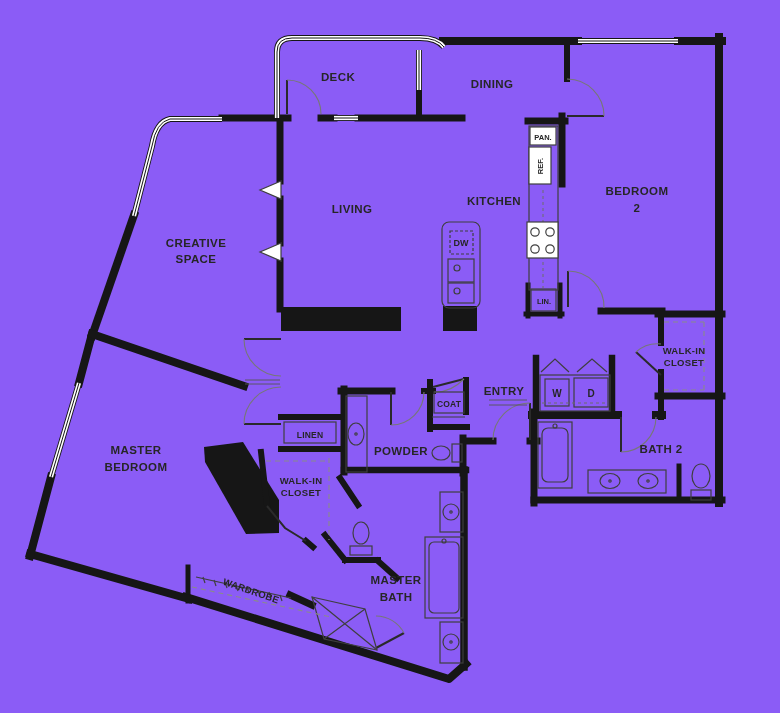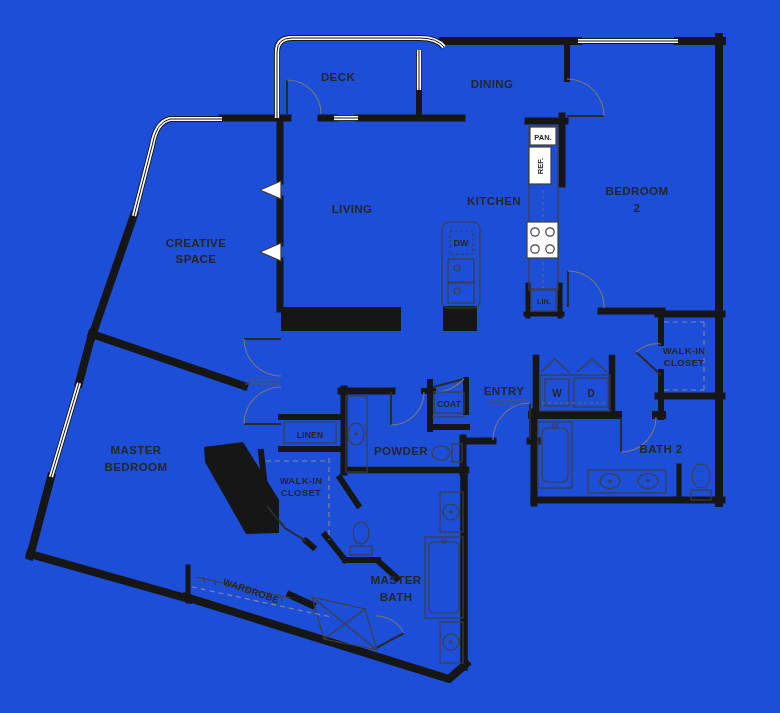--- a/index.html
+++ b/index.html
@@ -1,16 +1,16 @@
 <!DOCTYPE html>
 <html><head>
 <meta charset="utf-8">
 <style>
   html,body{margin:0;padding:0;background:#ffffff;}
-  .stage{position:relative;width:780px;height:713px;background:#1d4ed8;overflow:hidden;
+  .stage{position:relative;width:780px;height:713px;background:#8b5cf6;overflow:hidden;
          font-family:"Liberation Sans",sans-serif;text-align:center;}
   svg{position:absolute;left:0;top:0;}
   .wall{stroke:#161616;fill:none;}
   .wfill{fill:#161616;stroke:none;}
   .glassA{stroke:#161616;fill:none;stroke-width:6;}
   .glassB{stroke:#ffffff;fill:none;stroke-width:4.2;}
   .glassC{stroke:#161616;fill:none;stroke-width:1;}
   .fix{stroke:#3f3f3f;fill:none;stroke-width:1.2;}
   .fixw{stroke:#3f3f3f;fill:#ffffff;stroke-width:1.2;}
   .dash{stroke:#8a8a8a;fill:none;stroke-width:1.1;stroke-dasharray:5 4;}

